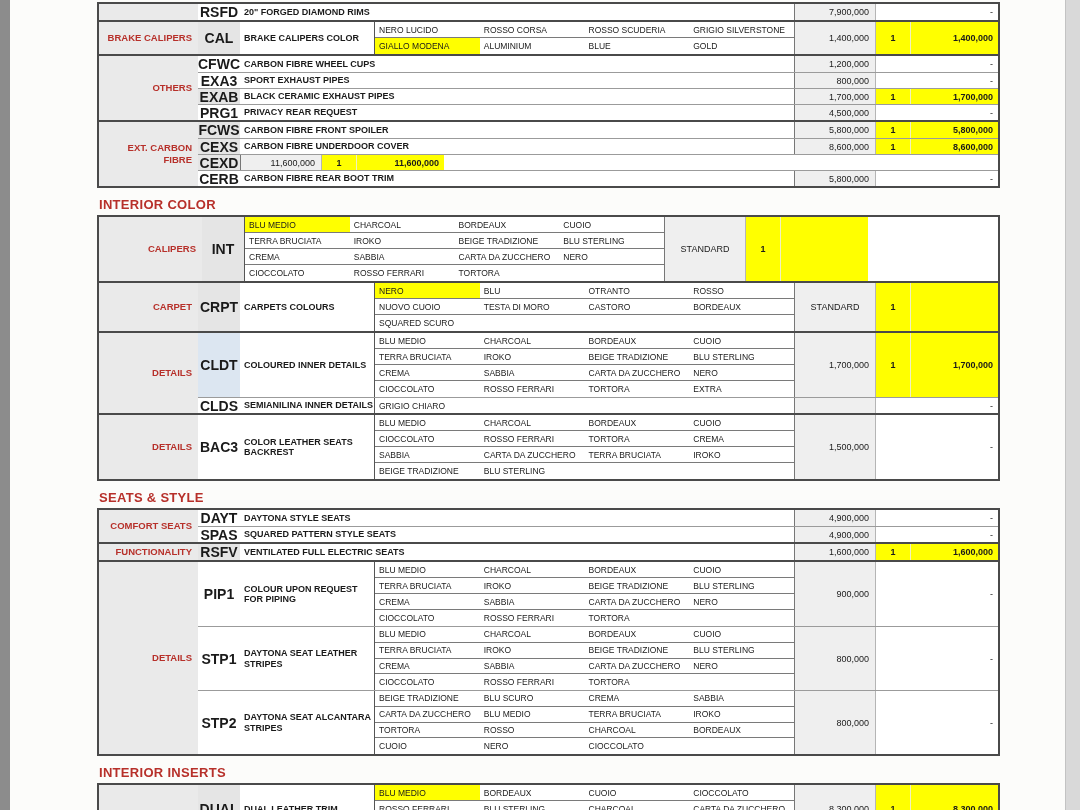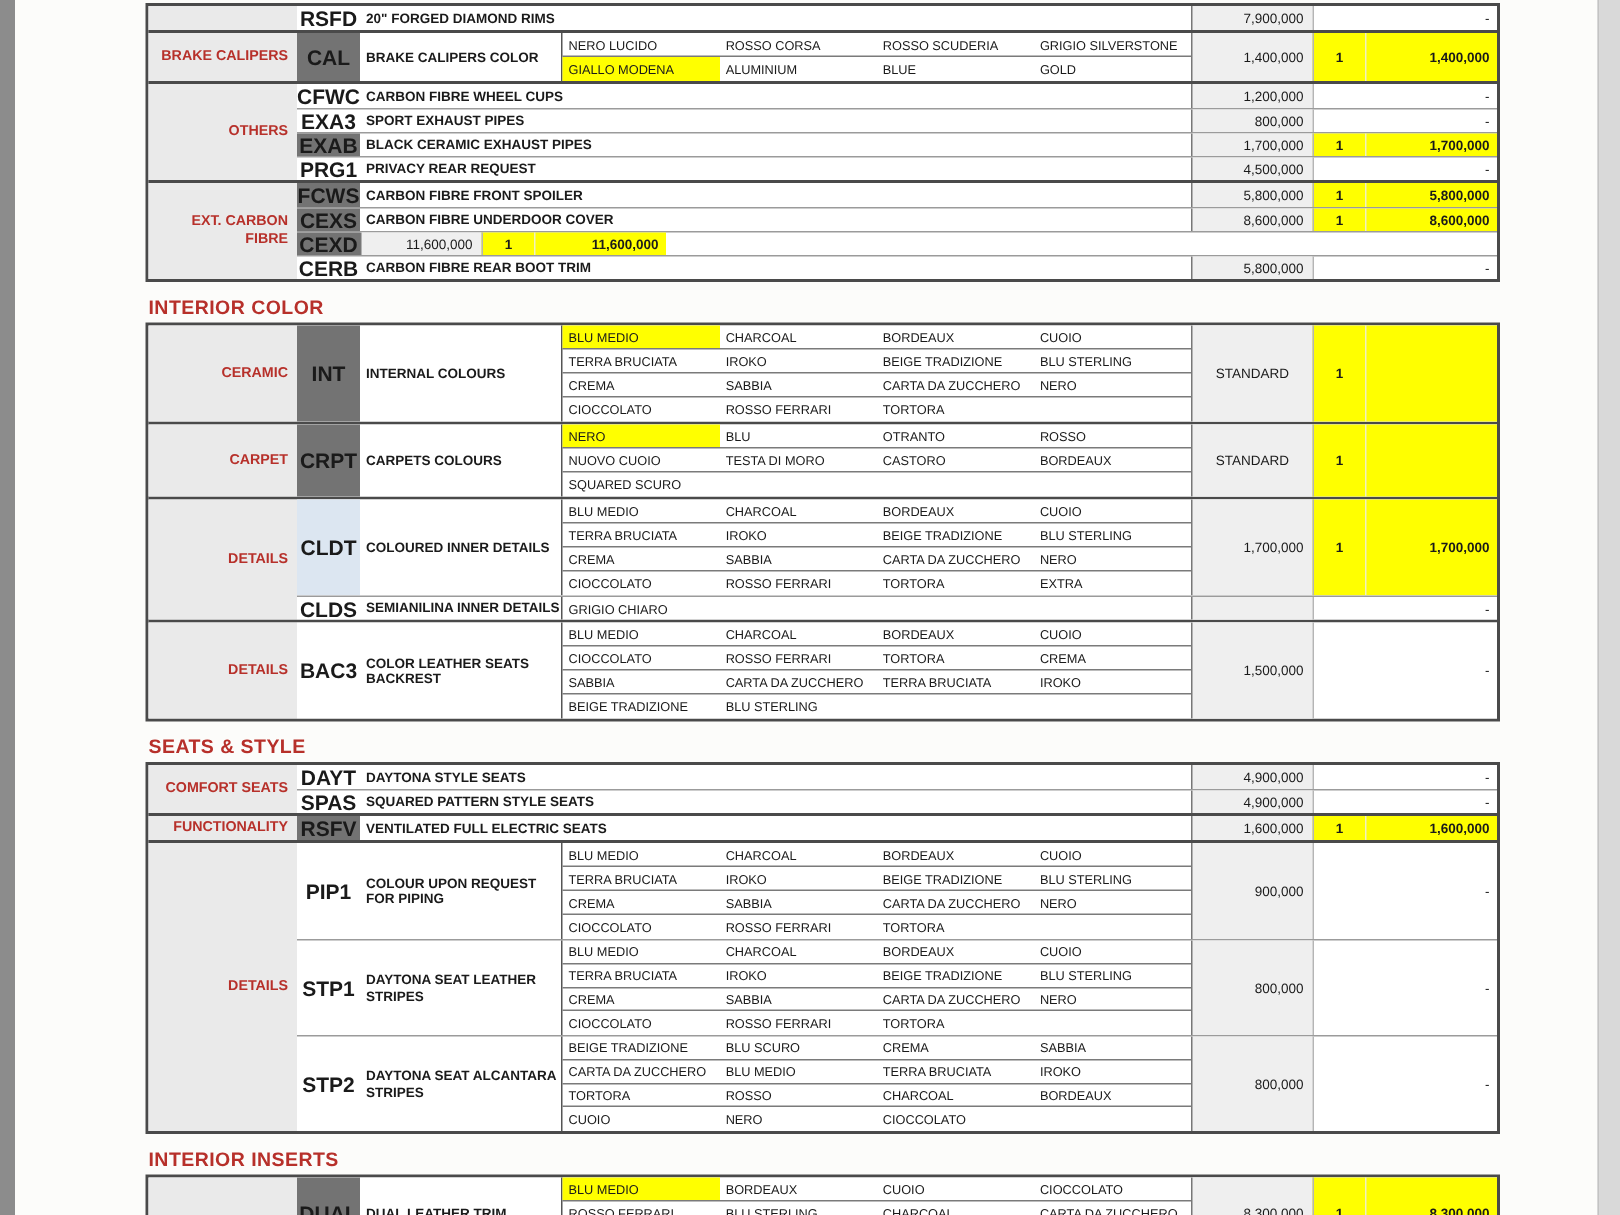--- a/index.html
+++ b/index.html
@@ -13,21 +13,21 @@
   .section-title{color:#b7302a;font-weight:bold;font-size:13px;margin:9px 0 3px 2px;letter-spacing:.3px;}
   .block{border:2px solid #4a4a4a;background:#fff;}
   .group{display:flex;border-top:2px solid #4a4a4a;}
   .group:first-child{border-top:none;}
   .cat-cell{width:103px;background:#eaeaea;display:flex;align-items:center;justify-content:center;
             text-align:right;color:#b7302a;font-weight:bold;font-size:9.5px;line-height:1.25;padding:0 6px;}
   .rows{flex:1;display:flex;flex-direction:column;}
   .opt-row{display:flex;border-top:1px solid #9b9b9b;background:#fff;}
   .opt-row:first-child{border-top:none;}
   .code-cell{width:42px;display:flex;align-items:center;justify-content:center;font-weight:bold;font-size:14px;}
-  .code-cell.hl{background:#737373;}
+  .code-cell.hl{background:#e5e5e5;}
   .desc-cell{width:134px;display:flex;align-items:center;font-weight:bold;font-size:9px;
              padding-left:4px;line-height:1.15;overflow:hidden;}
   .desc-cell.simple{width:554px;}
   .colors{width:420px;border-left:1.5px solid #555;display:flex;flex-direction:column;}
   .crow{display:flex;height:16px;border-bottom:1px solid #7a7a7a;}
   .crow:last-child{border-bottom:none;}
   .ccell{width:105px;font-size:8.5px;display:flex;align-items:center;padding-left:4px;
          white-space:nowrap;overflow:hidden;}
   .ccell.hl{background:#ffff00;}
   .price-cell{width:81px;background:#efefef;border-left:1px solid #777;display:flex;align-items:center;
@@ -155,26 +155,25 @@
               <div class="qty-cell"></div>
               <div class="total-cell">-</div>
             </div>
           </div>
         </div>
       </div>
       <div class="section-title">INTERIOR COLOR</div>
       <div class="block">
         <div class="group">
           <div class="cat-cell">
-            <div style="width: 100%;">CERAMIC</div>
+            <div style="width: 100%;">CALIPERS</div>
           </div>
           <div class="rows">
             <div class="opt-row" style="height: 64px;">
               <div class="code-cell hl">INT</div>
-              <div class="desc-cell">INTERNAL COLOURS</div>
               <div class="colors">
                 <div class="crow">
                   <div class="ccell hl">BLU MEDIO</div>
                   <div class="ccell">CHARCOAL</div>
                   <div class="ccell">BORDEAUX</div>
                   <div class="ccell">CUOIO</div>
                 </div>
                 <div class="crow">
                   <div class="ccell">TERRA BRUCIATA</div>
                   <div class="ccell">IROKO</div>

